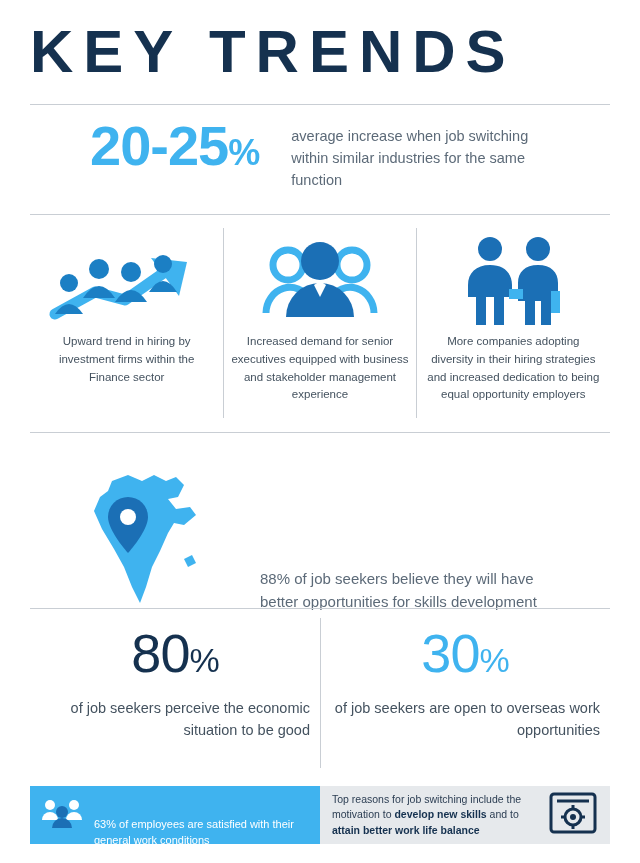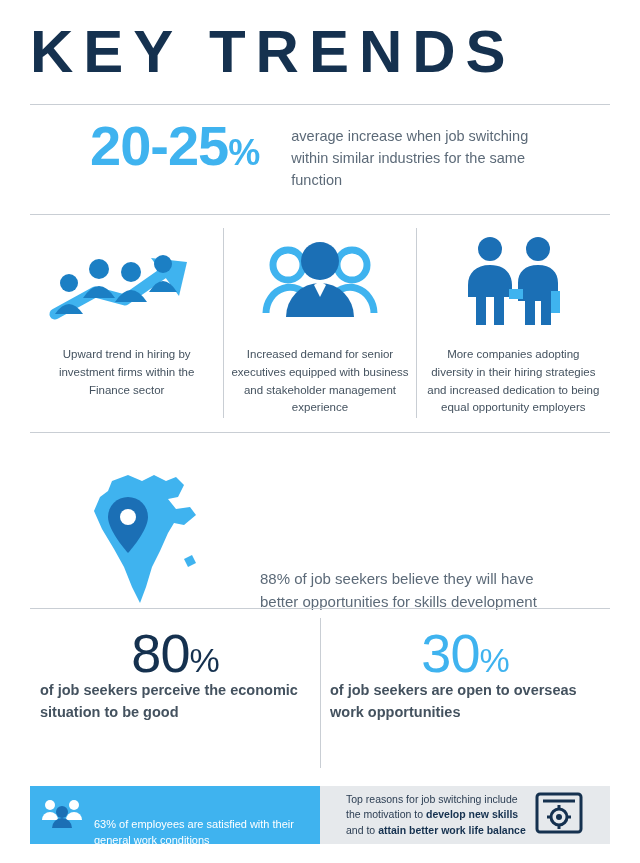--- a/index.html
+++ b/index.html
@@ -89,21 +89,20 @@
     display: flex;
   }
   .col {
     flex: 1;
     display: flex;
     flex-direction: column;
     align-items: center;
     justify-content: flex-start;
     padding: 0 8px;
     box-sizing: border-box;
-    gap: 13px;
   }
   .col .icon {
     height: 105px;
     display: flex;
     align-items: center;
     justify-content: center;
   }
   .col .caption {
     font-size: 11.5px;
     line-height: 1.55;
@@ -156,25 +155,25 @@
     font-size: 54px;
     font-weight: normal;
     line-height: 1;
     margin-top: 8px;
     letter-spacing: -1px;
   }
   .pnum .pct { font-size: 34px; }
   .dark { color: #15314f; }
   .blue { color: #3fb3ef; }
   .ptext {
+    margin-top: 18px;
     font-size: 14.5px;
     line-height: 1.5;
-    text-align: left;
+    text-align: right;
     color: #44525f;
-    font-weight: bold;
   }
 
   
   .footer {
     position: absolute;
     left: 30px;
     top: 786px;
     width: 580px;
     height: 58px;
     display: flex;
@@ -192,21 +191,21 @@
     font-size: 11px;
     line-height: 1.45;
     margin-left: 8px;
     margin-top: 36px;
   }
   .foot-right {
     width: 290px;
     background: #e6e9ec;
     display: flex;
     align-items: center;
-    padding: 0 26px;
+    padding: 0 12px;
     box-sizing: border-box;
   }
   .foot-right .txt {
     color: #2b3d52;
     font-size: 10.5px;
     line-height: 1.45;
     flex: 1;
   }
   .foot-right .txt b { color: #15314f; }
   .foot-right .boxicon { margin-left: 6px; }

